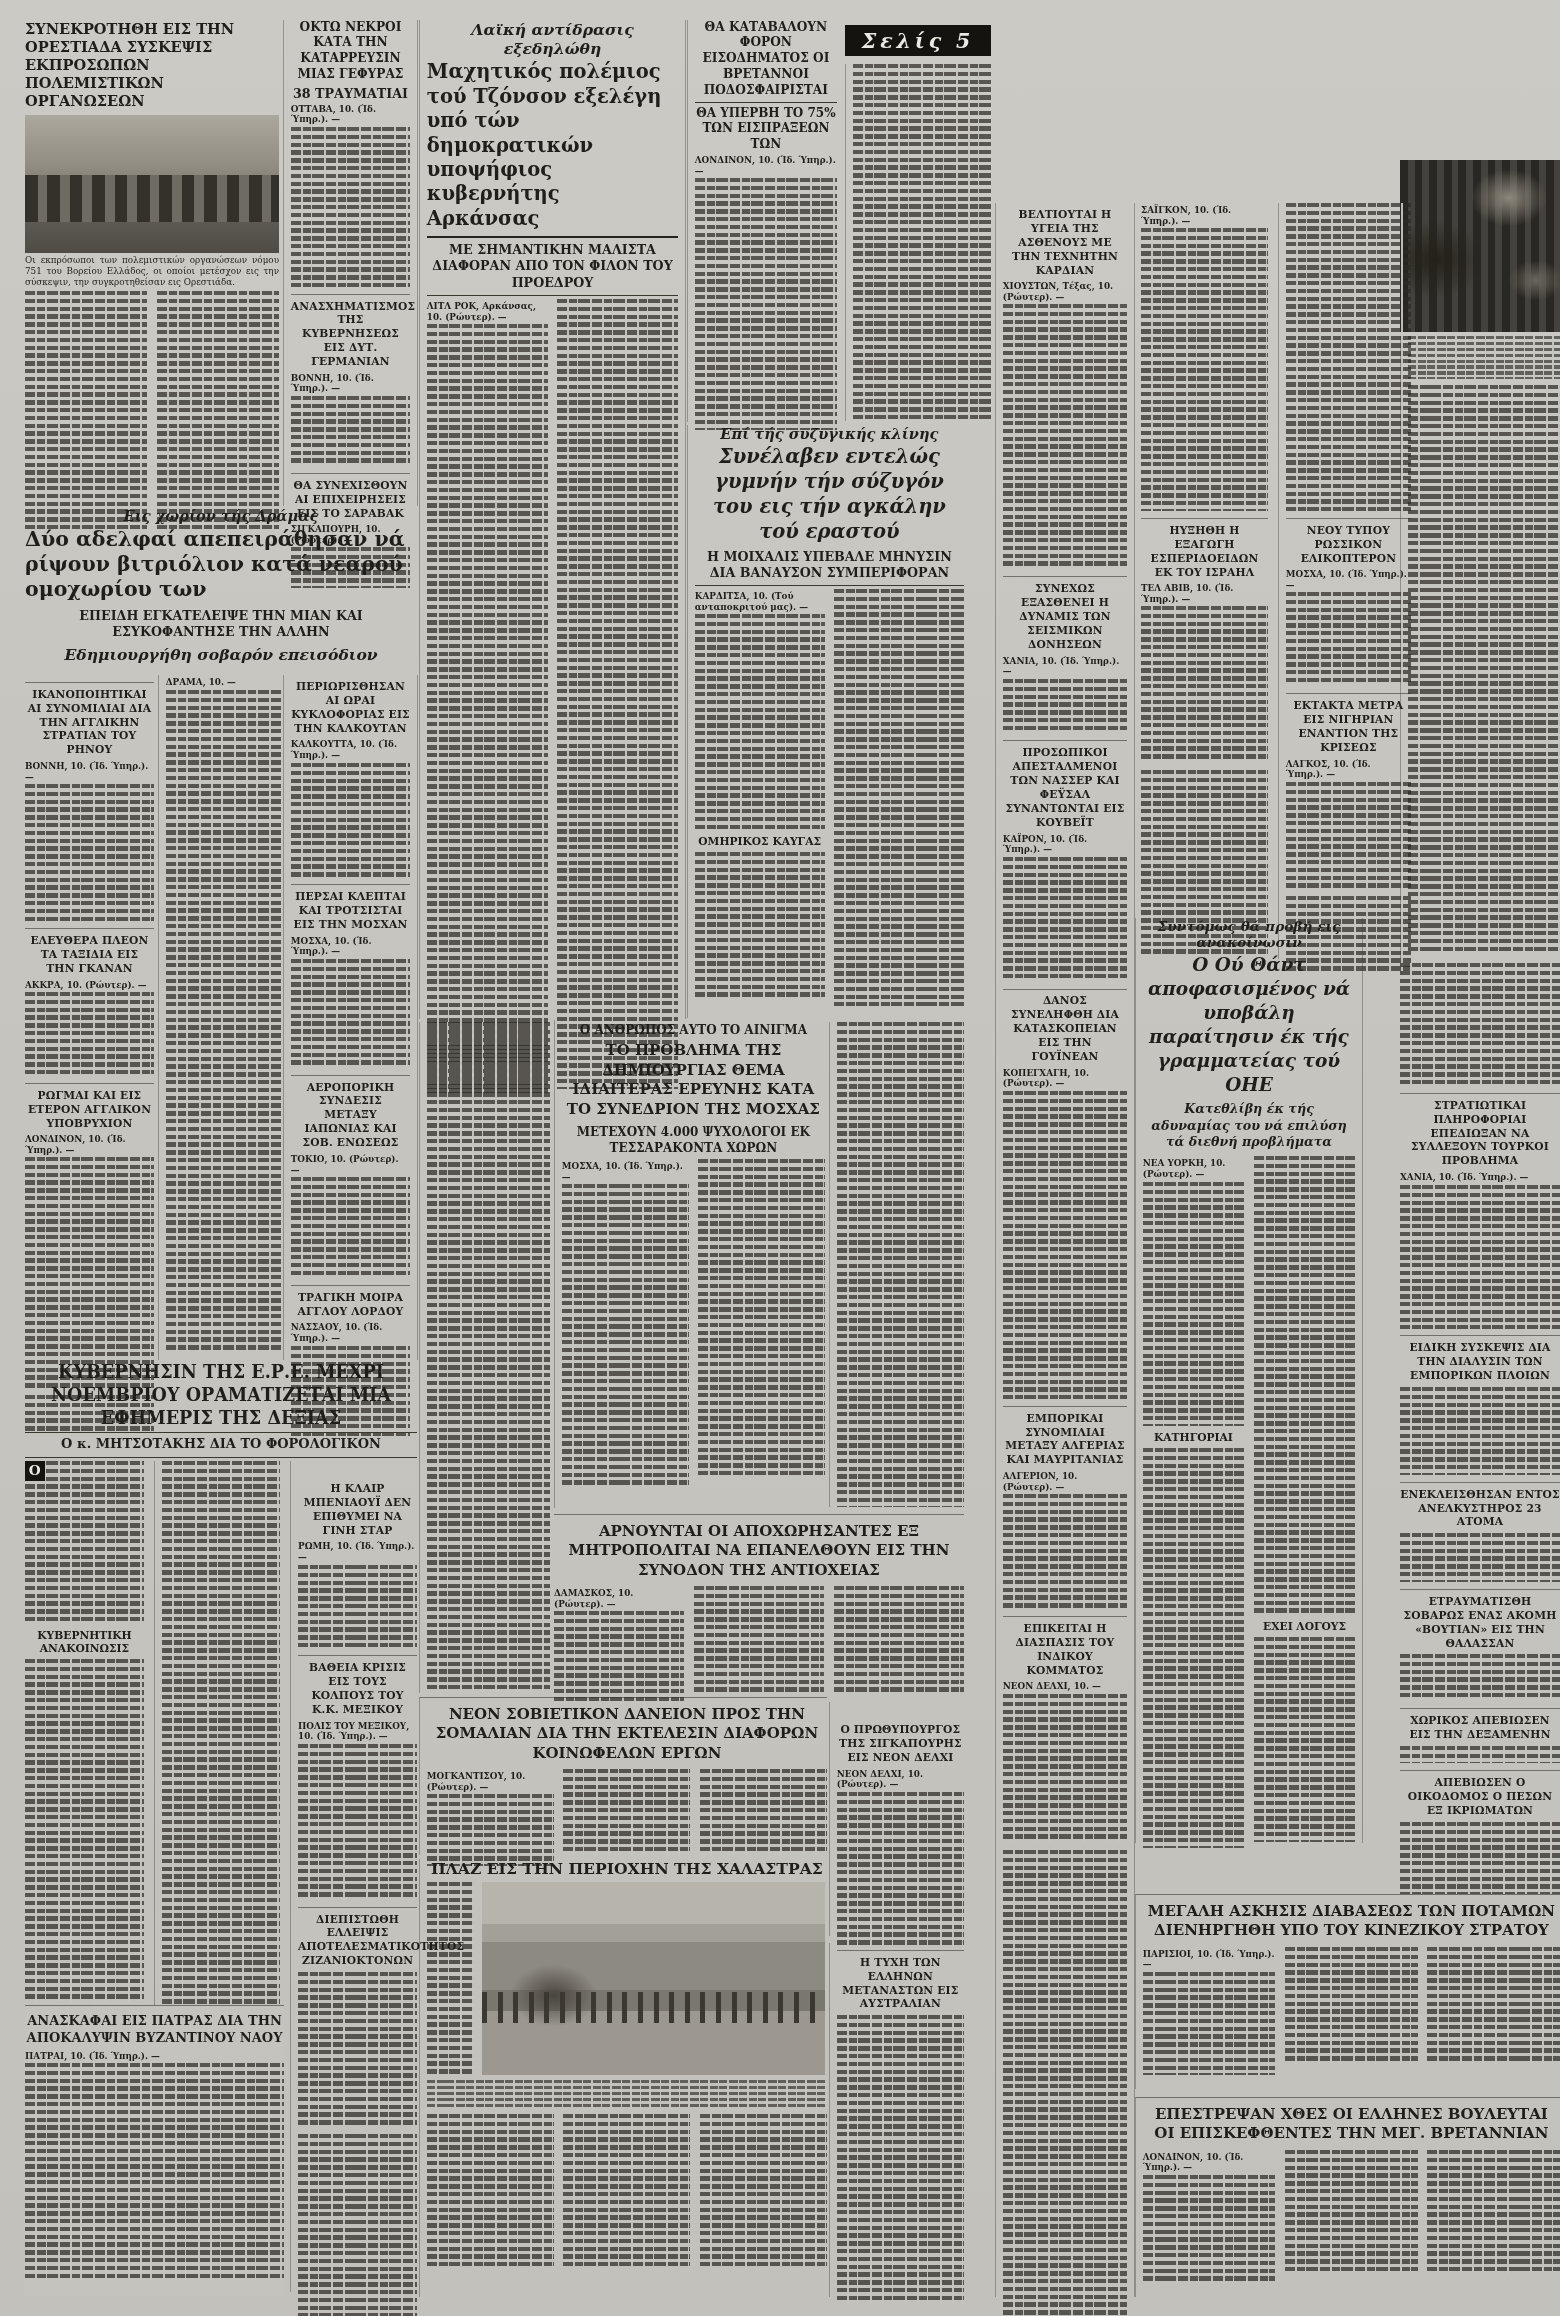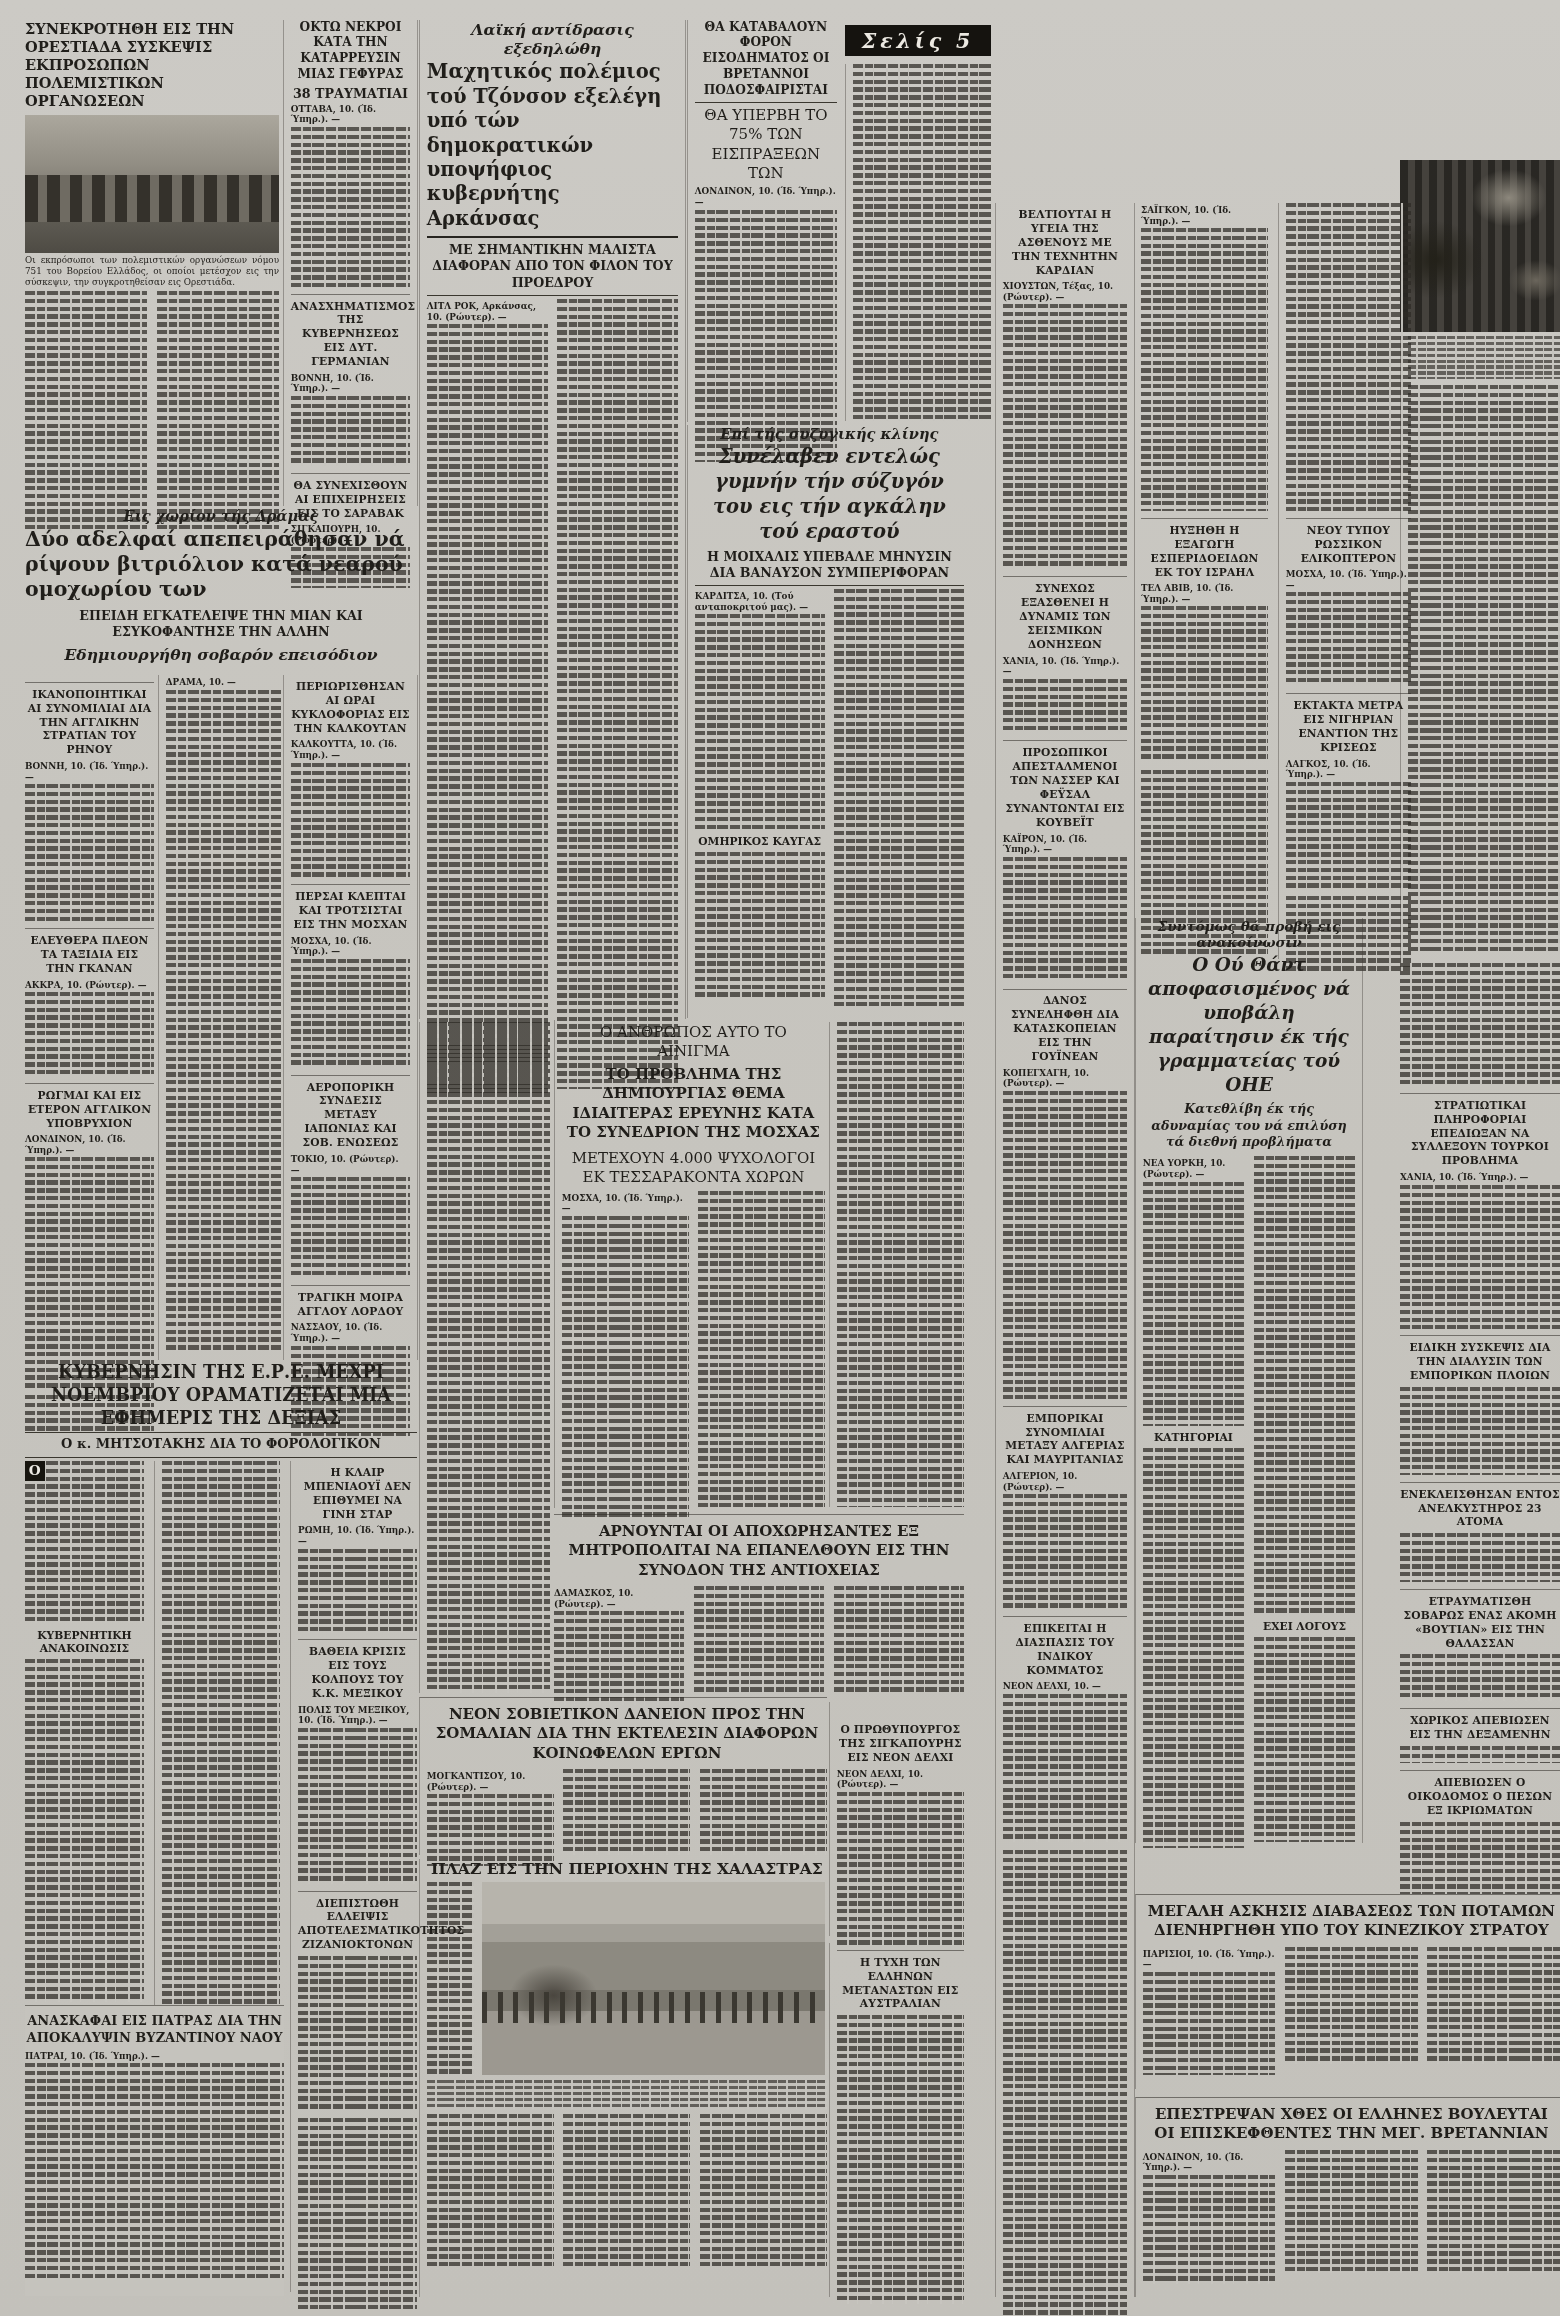--- a/index.html
+++ b/index.html
@@ -27,21 +27,21 @@
   .brief{border-top:1px solid rgba(45,42,37,.55);padding-top:2.9px;margin-top:6.8px;}
   .brief h4{margin:2px 0 3.9px;font-size:10.7px;line-height:1.3;text-align:center;font-weight:bold;letter-spacing:0.2px;}
   .cols{display:flex;gap:9.8px;}
   .col{flex:1;min-width:0;}
   h1,h2,h3{margin:0;}
   .h-or{font-size:14.6px;line-height:1.25;font-weight:bold;margin-bottom:3.9px;}
   .h-bridge{font-size:12.2px;line-height:1.3;font-weight:bold;text-align:center;}
   .sub38{font-size:12.7px;font-weight:bold;text-align:center;margin:2.9px 0;}
   .h-drama{font-size:20.5px;line-height:1.22;font-weight:bold;margin:2px 0 5.9px;}
   .caps13{font-size:12.7px;font-weight:bold;text-align:center;line-height:1.3;margin:3.9px 0;}
-  .caps12{font-size:15px;font-weight:normal;text-align:center;line-height:1.3;margin:2.9px 0;}
+  .caps12{font-size:12px;font-weight:bold;text-align:center;line-height:1.3;margin:2.9px 0;}
   .caps15{font-size:14.6px;font-weight:bold;text-align:center;line-height:1.3;margin:3.9px 0;}
   .kick2{font-style:italic;font-weight:bold;text-align:center;font-size:15.6px;margin:2px 0;}
   .h-john{font-size:19.5px;line-height:1.25;font-weight:bold;margin:2px 0 4.9px;}
   .h-viet{font-size:21.5px;line-height:1.24;font-weight:bold;text-align:center;margin:2px 0 4.9px;}
   .h-adult{font-size:19.5px;font-style:italic;font-weight:bold;text-align:center;line-height:1.28;margin:2px 0 3.9px;}
   .h-uth{font-size:18.5px;font-style:italic;font-weight:bold;text-align:center;line-height:1.3;margin:2px 0 3.9px;}
   .sub-uth{font-size:12.7px;font-style:italic;font-weight:bold;text-align:center;line-height:1.3;margin:2px 0 5.9px;}
   .h-mid{font-size:15px;font-weight:bold;text-align:center;line-height:1.3;margin:2.9px 0 5.9px;}
   .h-epe{font-size:17.6px;font-weight:bold;text-align:center;line-height:1.3;}
   .h-sm{font-size:13px;font-weight:bold;text-align:center;line-height:1.3;margin:2px 0 3.9px;}
@@ -434,21 +434,21 @@
           <span class="dropcap">Ο</span>
           <div class="tx" style="height:162px"></div>
         </div>
         <div class="inhead">ΚΥΒΕΡΝΗΤΙΚΗ ΑΝΑΚΟΙΝΩΣΙΣ</div>
         <div class="tx" style="height:343px"></div>
       </div>
       <div class="col gut-l">
         <div class="tx" style="height:546px"></div>
       </div>
       <div class="col gut-l">
-        <section class="brief" style="border-top:none;margin-top:0">
+        <section class="brief" style="border-top:none;margin-top:16px">
           <h4>Η ΚΛΑΙΡ ΜΠΕΝΙΑΟΥΪ ΔΕΝ ΕΠΙΘΥΜΕΙ ΝΑ ΓΙΝΗ ΣΤΑΡ</h4>
           <p class="dl">ΡΩΜΗ, 10. (Ίδ. Ύπηρ.). —</p>
           <div class="tx" style="height:84px"></div>
         </section>
         <section class="brief">
           <h4>ΒΑΘΕΙΑ ΚΡΙΣΙΣ ΕΙΣ ΤΟΥΣ ΚΟΛΠΟΥΣ ΤΟΥ Κ.Κ. ΜΕΞΙΚΟΥ</h4>
           <p class="dl">ΠΟΛΙΣ ΤΟΥ ΜΕΞΙΚΟΥ, 10. (Ίδ. Ύπηρ.). —</p>
           <div class="tx" style="height:156px"></div>
         </section>
         <section class="brief">

